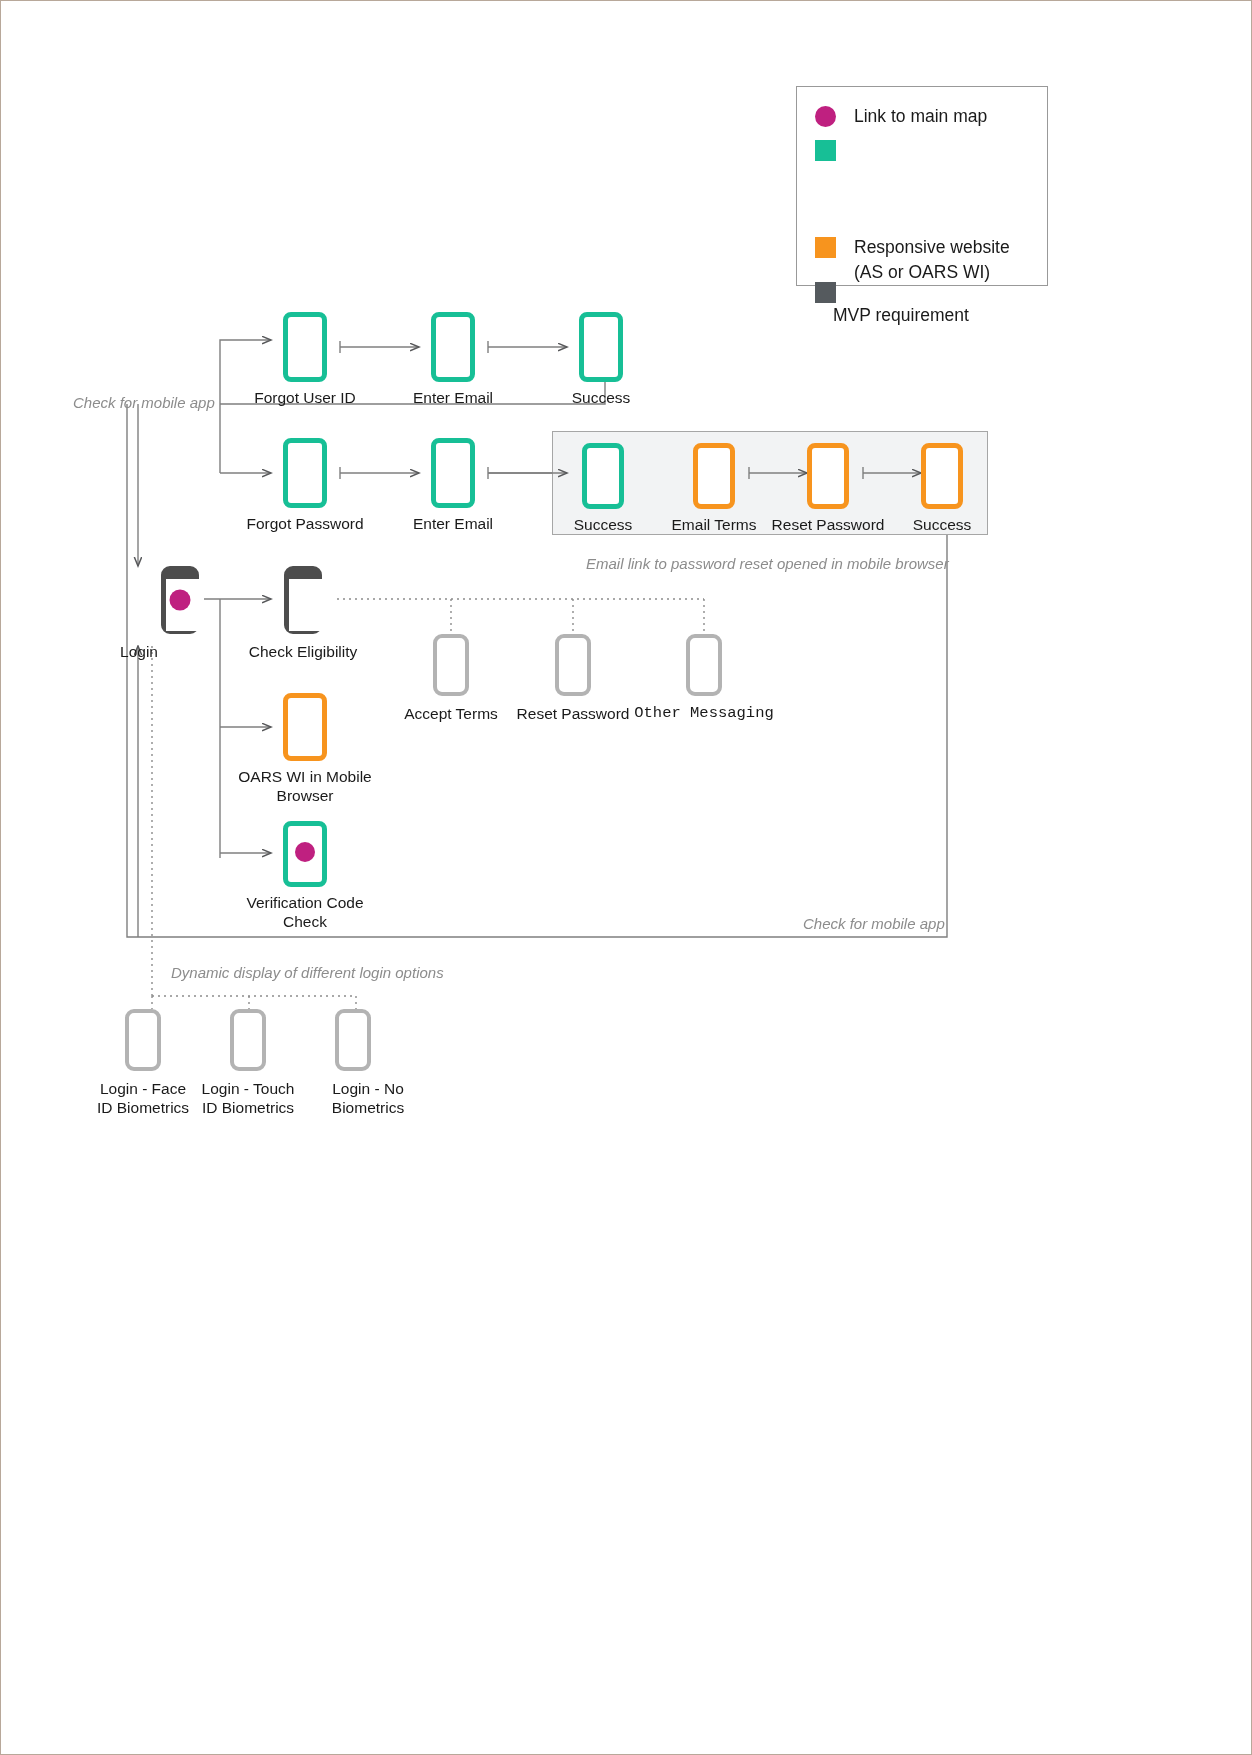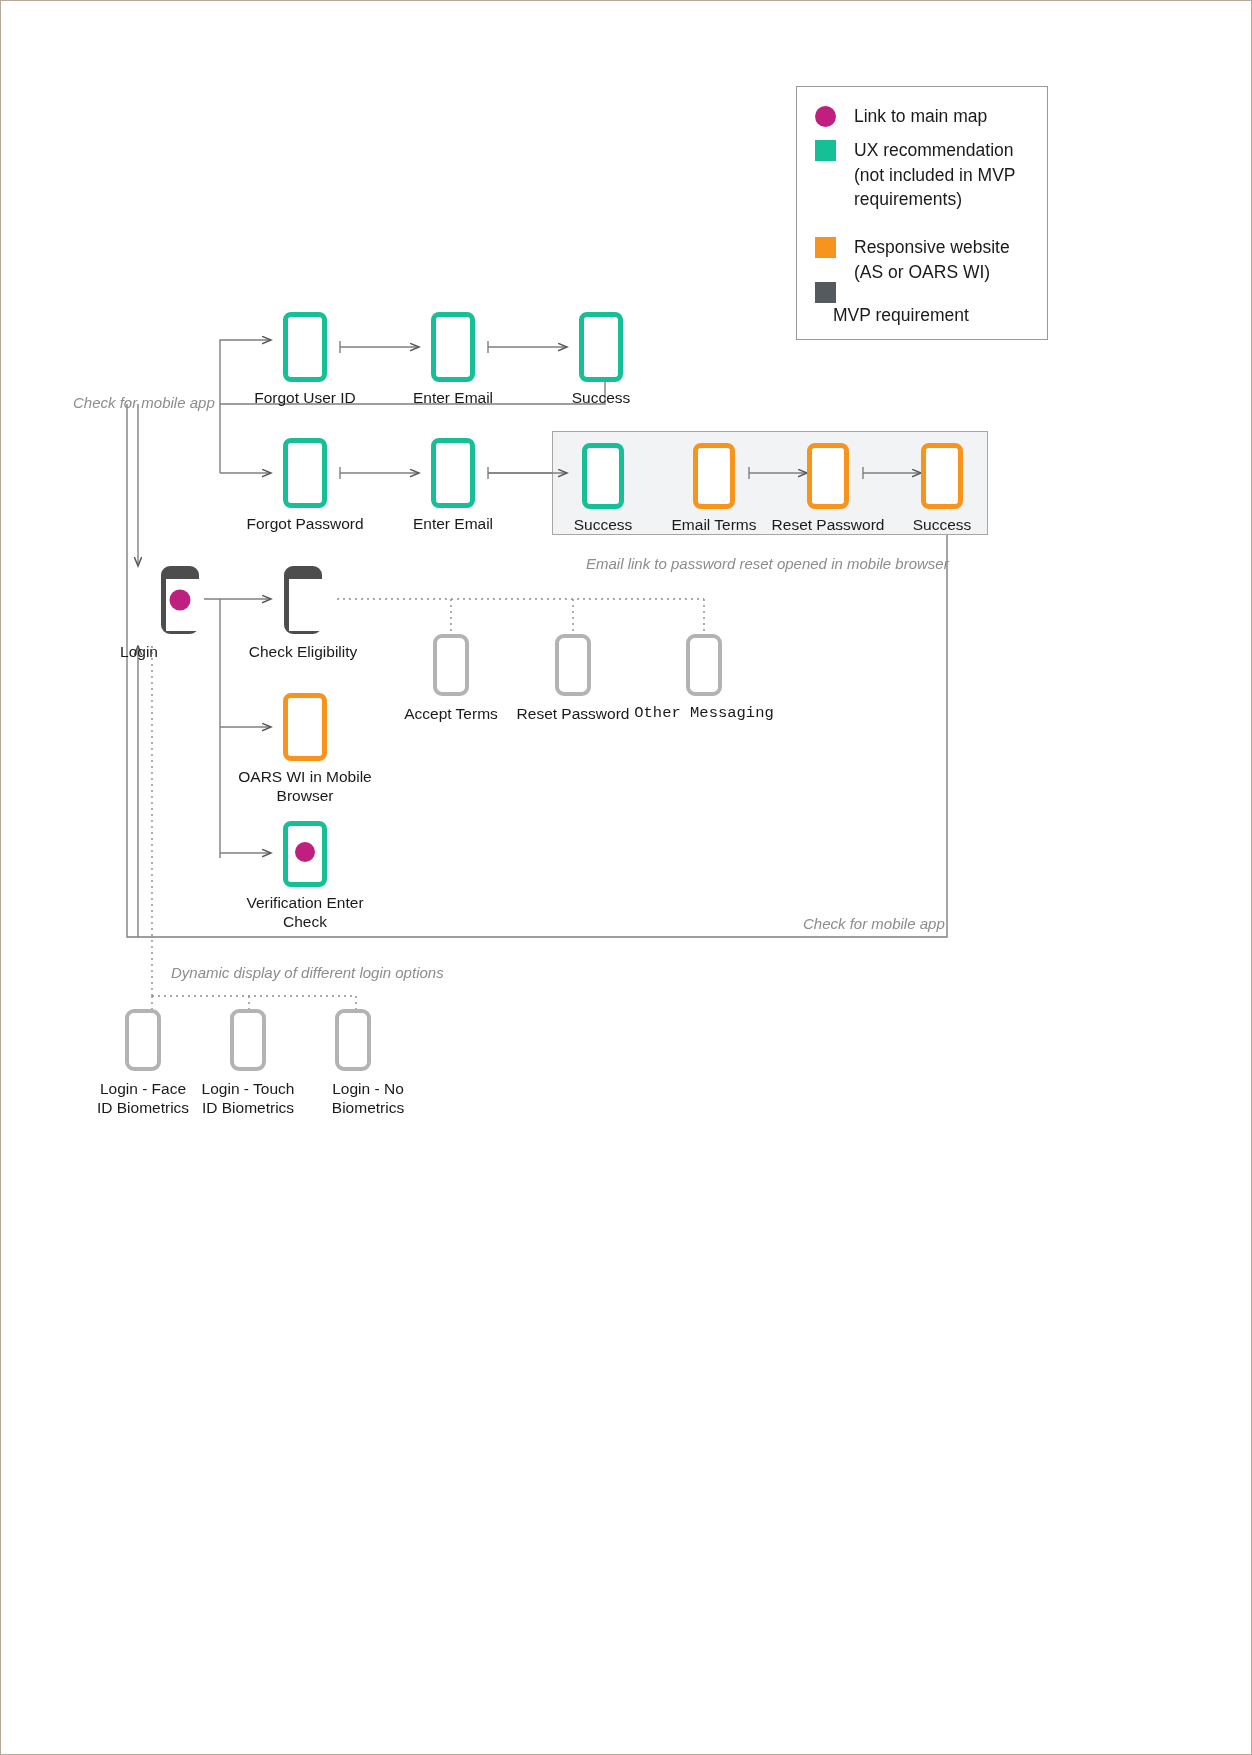--- a/index.html
+++ b/index.html
@@ -21,21 +21,21 @@
 
   
   #title{
     position:absolute;left:548px;top:44px;
     font-size:23px;font-weight:bold;letter-spacing:.1px;
     color:#1a1a1a;white-space:nowrap;
   }
 
   
   #legend{
-    position:absolute;left:795px;top:85px;width:252px;height:254px;
+    position:absolute;left:795px;top:85px;width:252px;height:200px;
     border:1px solid #999;background:#fff;box-sizing:border-box;
   }
   .lg-row{position:absolute;left:18px;display:flex;align-items:flex-start;}
   .lg-swatch{width:21px;height:21px;flex:0 0 21px;margin-top:2px;}
   .lg-swatch.circle{border-radius:50%;}
   .lg-text{margin-left:18px;font-size:17.5px;line-height:24.5px;color:#1a1a1a;}
 
   
   svg.layer{position:absolute;left:0;top:0;width:1250px;height:1753px;overflow:visible;}
 
@@ -73,21 +73,20 @@
   <div id="canvas">
 
 
     <div id="legend">
       <div class="lg-row" style="top:17px;">
         <span class="lg-swatch circle" style="background:#bf2080;"></span>
         <span class="lg-text">Link to main map</span>
       </div>
       <div class="lg-row" style="top:51px;width:212px;">
         <span class="lg-swatch" style="background:#17bf96;"></span>
-        <span class="lg-text">UX recommendation (not included in MVP requirements)</span>
       </div>
       <div class="lg-row" style="top:148px;width:212px;">
         <span class="lg-swatch" style="background:#f7941e;"></span>
         <span class="lg-text">Responsive website (AS or OARS WI)</span>
       </div>
       <div class="lg-row" style="top:193px;flex-direction:column;">
         <span class="lg-swatch" style="background:#555a5e;"></span>
         <span class="lg-text">MVP requirement</span>
       </div>
     </div>
@@ -224,21 +223,21 @@
 
     <div class="node" style="left:282px;top:692px;">
       <div class="phone" style="width:44px;height:68px;border:5px solid #f7941e;border-radius:8px;background:#fff;"></div>
       <div class="caption wrap" style="top:74px;left:22px;">OARS WI in Mobile Browser</div>
     </div>
 
     <div class="node" style="left:282px;top:820px;">
       <div class="phone" style="width:44px;height:66px;border:5px solid #17bf96;border-radius:8px;background:#fff;">
         <div class="dot" style="width:20px;height:20px;top:26px;"></div>
       </div>
-      <div class="caption wrap" style="top:72px;left:22px;">Verification Enter Check</div>
+      <div class="caption wrap" style="top:72px;left:22px;">Verification Code Check</div>
     </div>
 
     <div class="node" style="left:432px;top:633px;">
       <div class="phone" style="width:36px;height:62px;border:4px solid #b3b3b3;border-radius:9px;background:#fff;"></div>
       <div class="caption" style="top:70px;left:18px;">Accept Terms</div>
     </div>
 
     <div class="node" style="left:554px;top:633px;">
       <div class="phone" style="width:36px;height:62px;border:4px solid #b3b3b3;border-radius:9px;background:#fff;"></div>
       <div class="caption" style="top:70px;left:18px;">Reset Password</div>

